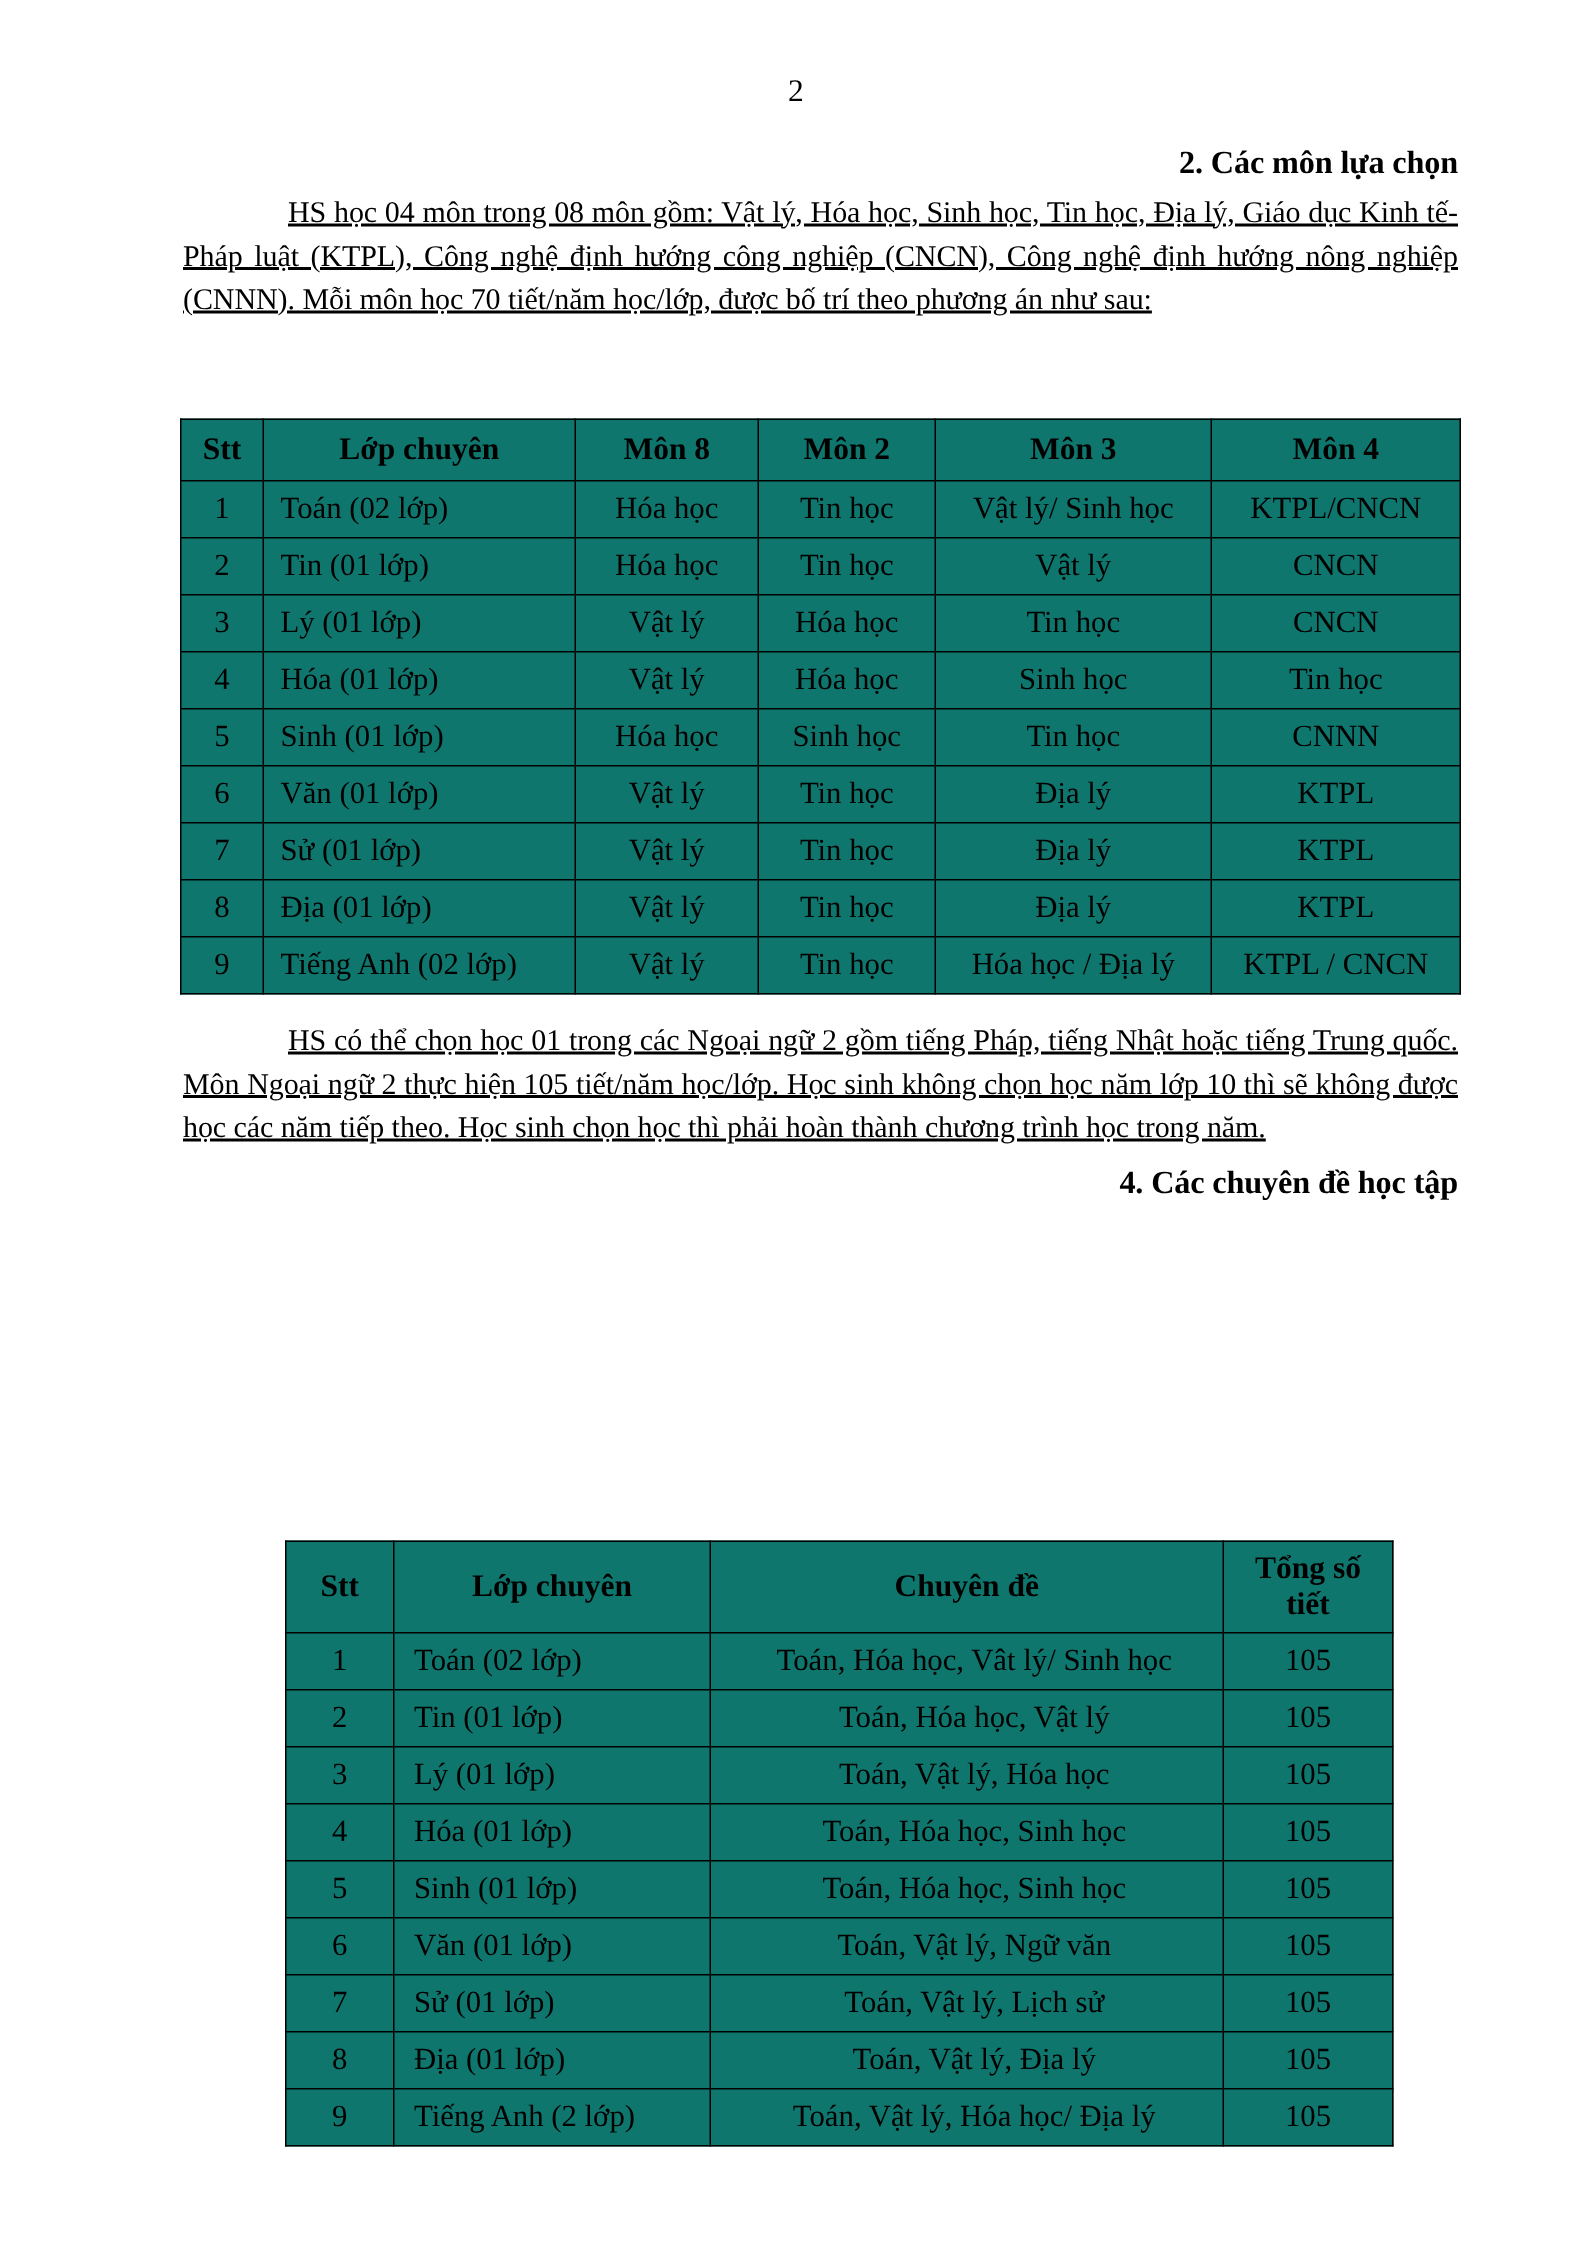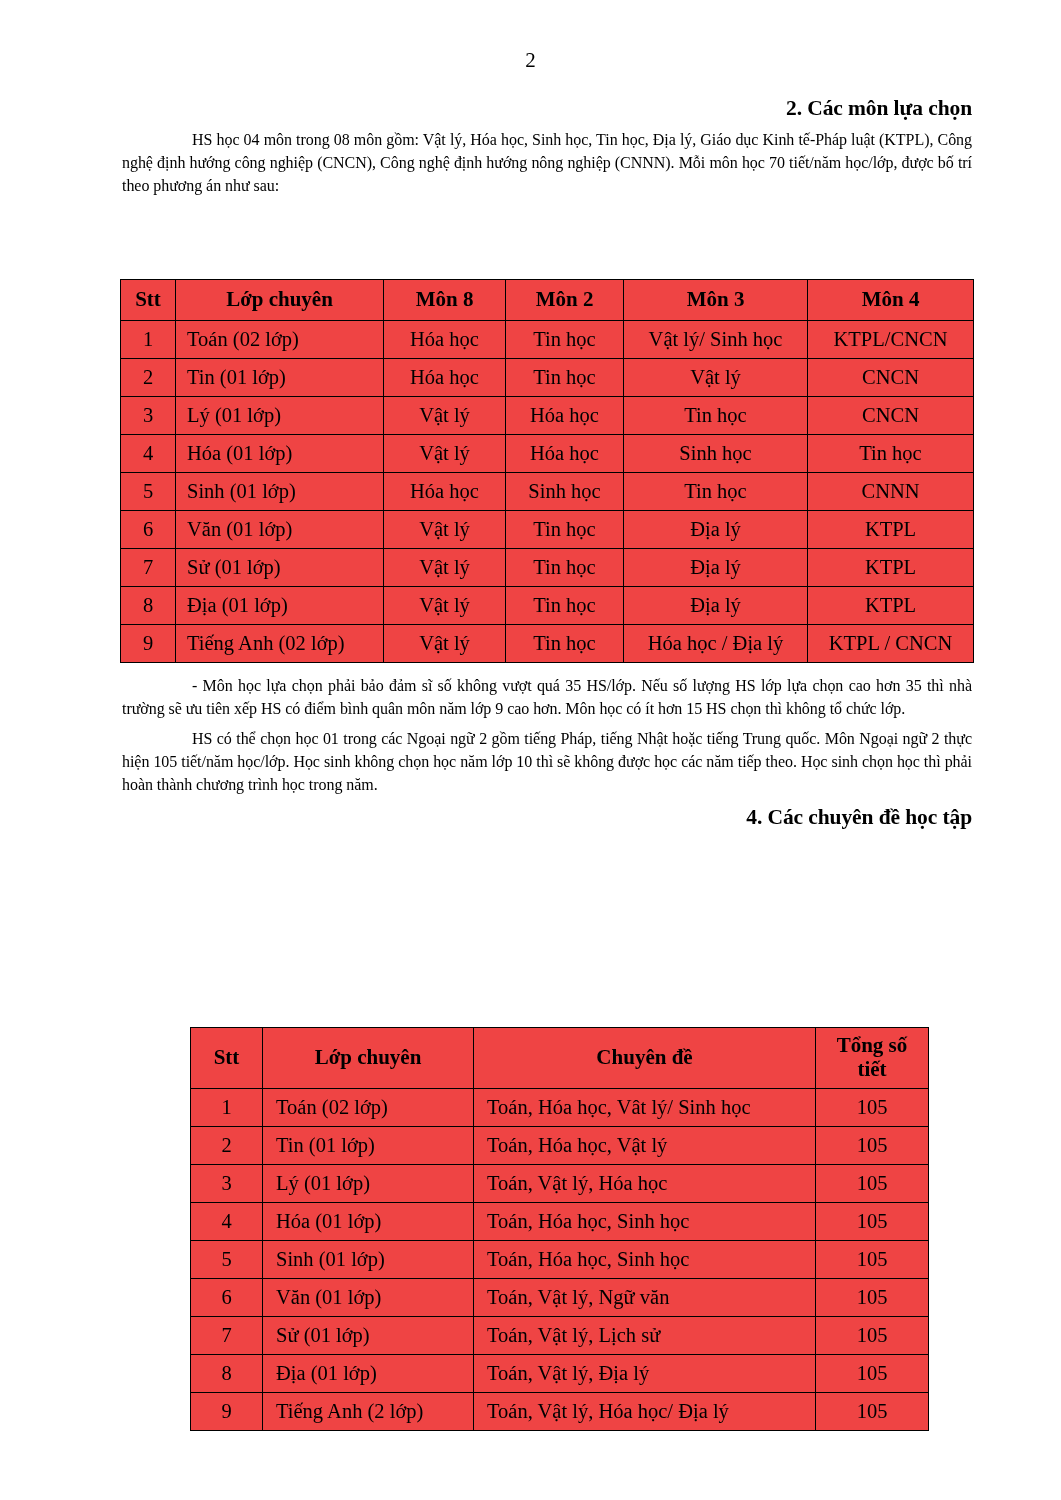--- a/index.html
+++ b/index.html
@@ -45,38 +45,39 @@
     font-weight: bold;
     margin: 0 0 4px 0;
     padding: 0;
     text-indent: 68px;
     line-height: 1.42;
     letter-spacing: -0.1px;
     text-align: right;
   }
 
   p.para {
-    font-size: 16px;
+    font-size: 20px;
     margin: 0;
     padding: 0;
     text-align: justify;
     text-justify: inter-word;
     text-indent: 70px;
     line-height: 1.455;
     letter-spacing: -0.05px;
+    text-decoration: underline;
   }
 
   .sp-6  { height: 6px; }
 
   
   table.doc-table {
     border-collapse: collapse;
     table-layout: fixed;
     font-size: 20.5px;
-    background: #ef4444;
+    background: #0f766e;
   }
   table.doc-table th,
   table.doc-table td {
     border: 1.1px solid #000000;
     text-align: center;
     vertical-align: middle;
     padding: 0 3px;
     line-height: 1.2;
   }
   table.doc-table th {
@@ -108,21 +109,21 @@
     top: 1027px;
   }
   table.t2 { width: 738px; }
   table.t2 col.c-stt  { width: 72px; }
   table.t2 col.c-lop  { width: 211px; }
   table.t2 col.c-chd  { width: 342px; }
   table.t2 col.c-tong { width: 113px; }
   table.t2 thead th { height: 60px; }
   table.t2 tbody td { height: 37px; }
   table.t2 td.lop { text-align: left; padding-left: 13px; }
-  table.t2 td.chd { text-align: left; padding-left: 13px; }
+  table.t2 td.chd { text-align: center; padding-left: 13px; }
   table.t2 th.tong { line-height: 1.12; }
 </style>
 </head>
 <body>
 
 <div class="page">
 
   <div class="page-number">2</div>
 
   <div class="content">
@@ -223,21 +224,20 @@
           <td>Vật lý</td>
           <td>Tin học</td>
           <td>Hóa học / Địa lý</td>
           <td>KTPL / CNCN</td>
         </tr>
       </tbody>
     </table>
   </div>
 
   <div class="content" style="top:674px;">
-    <p class="para">- Môn học lựa chọn phải bảo đảm sĩ số không vượt quá 35 HS/lớp. Nếu số lượng HS lớp lựa chọn cao hơn 35 thì nhà trường sẽ ưu tiên xếp HS có điểm bình quân môn năm lớp 9 cao hơn. Môn học có ít hơn 15 HS chọn thì không tổ chức lớp.</p>
     <div class="sp-6"></div>
     <p class="para">HS có thể chọn học 01 trong các Ngoại ngữ 2 gồm tiếng Pháp, tiếng Nhật hoặc tiếng Trung quốc. Môn Ngoại ngữ 2 thực hiện 105 tiết/năm học/lớp. Học sinh không chọn học năm lớp 10 thì sẽ không được học các năm tiếp theo. Học sinh chọn học thì phải hoàn thành chương trình học trong năm.</p>
     <div class="sp-6"></div>
     <h2 class="heading">4. Các chuyên đề học tập</h2>
   </div>
 
   <div class="table2-wrap">
     <table class="doc-table t2">
       <colgroup>
         <col class="c-stt">

